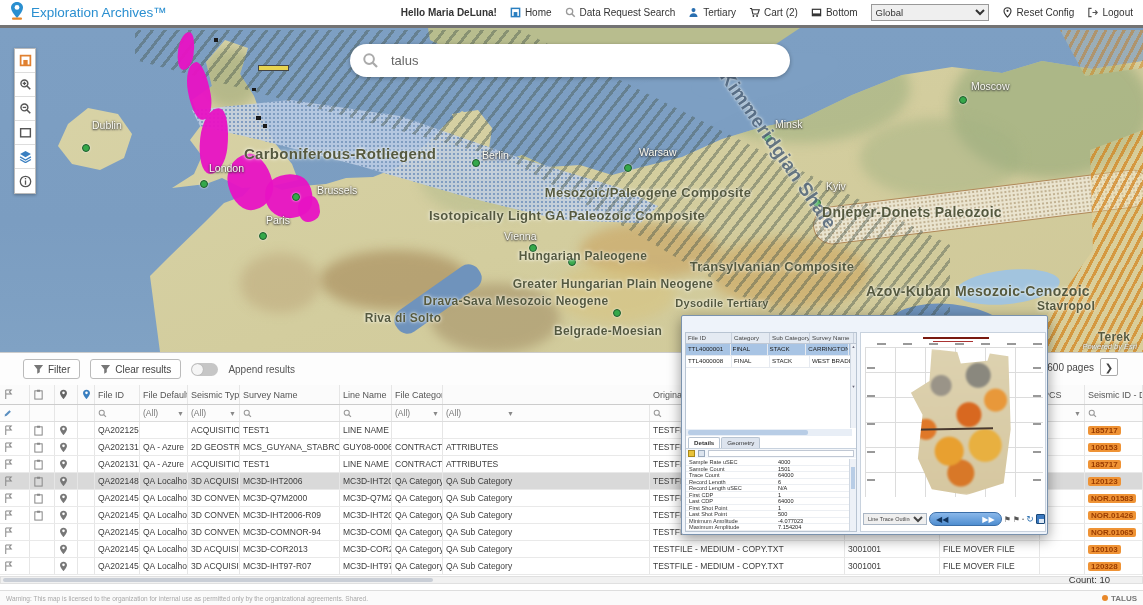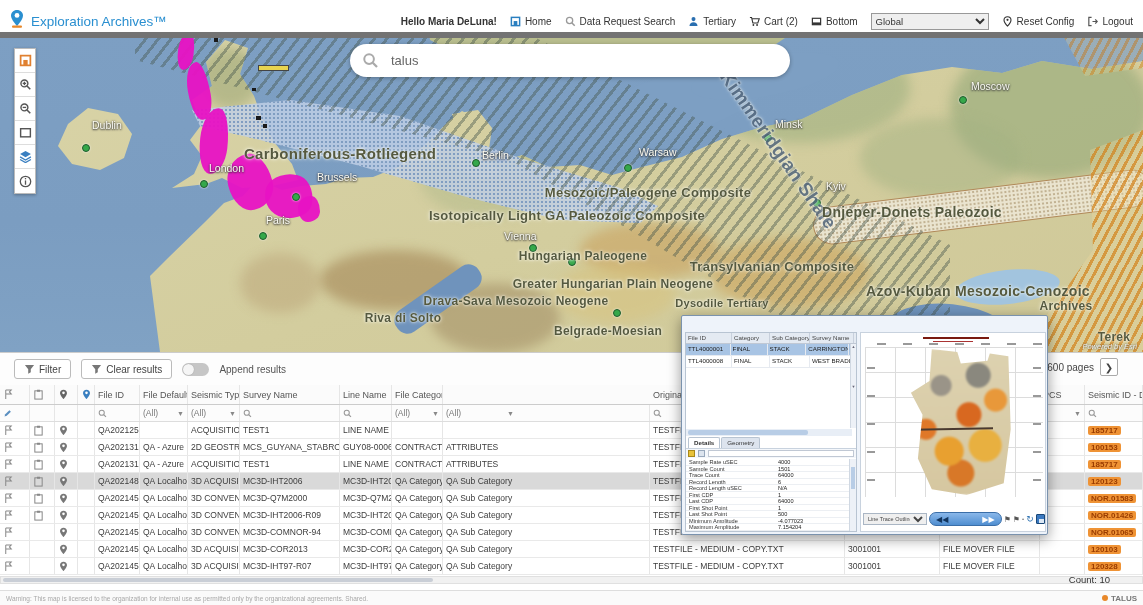--- a/index.html
+++ b/index.html
@@ -3,21 +3,21 @@
 <meta charset="utf-8">
 <style>
   html,body{margin:0;padding:0;background:#888;}
   *{box-sizing:border-box;}
   .stage{position:relative;width:1143px;height:605px;overflow:hidden;background:#fff;
          font-family:"Liberation Sans",sans-serif;}
   .abs{position:absolute;}
 
   
   .topbar{position:absolute;left:0;top:0;width:1143px;height:28px;background:#fff;z-index:40;
-          display:flex;align-items:center;border-bottom:6px solid #737373;margin-top:10px;}
+          display:flex;align-items:center;border-bottom:3px solid #737373;}
   .brand{display:flex;align-items:center;gap:5px;padding-left:8px;}
   .brand-title{color:#2a8fd0;font-size:13.5px;}
   .nav{margin-left:auto;display:flex;align-items:center;gap:13px;padding-right:10px;font-size:10px;color:#333;}
   .nav .item{display:flex;align-items:center;gap:4px;cursor:pointer;white-space:nowrap;}
   .nav .hello{font-weight:bold;font-size:10px;}
   .nav select{width:118px;height:17px;font-size:9.5px;color:#333;border:1px solid #999;}
 
   
   .map{position:absolute;left:0;top:28px;width:1143px;height:324px;overflow:hidden;z-index:0;
        background:linear-gradient(180deg,#7d9fc3,#7b9dc1 60%,#80a2c4);}
@@ -42,21 +42,21 @@
               box-shadow:0 1px 4px rgba(0,0,0,.3);display:flex;align-items:center;padding-left:12px;gap:12px;}
   .searchpill .q{font-size:13px;color:#666;}
   .mtoolbar{position:absolute;left:14px;top:20px;width:22px;background:#fff;border:1px solid #bbb;
             box-shadow:0 1px 3px rgba(0,0,0,.3);display:flex;flex-direction:column;}
   .mtool{height:24px;display:flex;align-items:center;justify-content:center;border-bottom:1px solid #ddd;cursor:pointer;}
   .mtool:last-child{border-bottom:none;}
   .attrib{position:absolute;right:6px;top:314px;font-size:7.5px;color:#f5f5f0;text-shadow:0 0 2px #333;font-style:italic;}
 
   
   .filterbar{position:absolute;left:0;top:352px;width:1143px;height:33px;background:#fdfdfd;z-index:2;
-             border-top:1px solid #ccc;display:flex;align-items:center;gap:10px;padding-left:14px;}
+             border-top:1px solid #ccc;display:flex;align-items:center;gap:10px;padding-left:23px;}
   .btn{display:flex;align-items:center;gap:4px;border:1px solid #bbb;border-radius:3px;background:#fff;
        height:20px;padding:0 9px;font-size:10px;color:#444;cursor:pointer;}
   .toggle{width:27px;height:13px;border-radius:7px;background:#c6c6c6;position:relative;cursor:pointer;}
   .toggle .knob{position:absolute;left:1px;top:1px;width:11px;height:11px;border-radius:50%;background:#f5f5f5;box-shadow:0 0 1px #888;}
   .applab{font-size:10px;color:#555;}
   .pager{position:absolute;top:358px;right:25px;z-index:2;font-size:10px;color:#444;display:flex;align-items:center;gap:6px;}
   .nextbtn{width:18px;height:18px;border:1px solid #aaa;border-radius:2px;background:#fff;display:flex;
            align-items:center;justify-content:center;font-size:10px;color:#444;cursor:pointer;}
   .gridtbl{position:absolute;left:0;top:385px;width:1143px;z-index:1;font-size:8.5px;color:#3c3c3c;}
   .hrow{position:absolute;left:0;top:0;height:20px;width:1143px;background:#fbfbfb;border-bottom:1px solid #ccc;}
@@ -195,21 +195,21 @@
     <div class="mapmark" style="left:263px;top:96px;width:4px;height:4px;"></div>
 
     <div class="scalebar"></div>
 
     <div id="maplabels">
         <div class="citydot" style="left: 82px; top: 116px;"></div>
         <span class="citylab" style="left: 92px; top: 91px;">Dublin</span>
         <div class="citydot" style="left: 200px; top: 152px;"></div>
         <span class="citylab" style="left: 209px; top: 134px;">London</span>
         <div class="citydot" style="left: 292px; top: 165px;"></div>
-        <span class="citylab" style="left: 301px; top: 143px; padding-left: 16px;">Brussels</span>
+        <span class="citylab" style="left: 301px; top: 156px; padding-left: 16px;">Brussels</span>
         <div class="citydot" style="left: 259px; top: 204px;"></div>
         <span class="citylab" style="left: 266px; top: 186px;">Paris</span>
         <div class="citydot" style="left: 472px; top: 131px;"></div>
         <span class="citylab" style="left: 482px; top: 121px;">Berlin</span>
         <div class="citydot" style="left: 529px; top: 216px;"></div>
         <span class="citylab" style="left: 504px; top: 202px;">Vienna</span>
         <div class="citydot" style="left: 624px; top: 136px;"></div>
         <span class="citylab" style="left: 639px; top: 118px;">Warsaw</span>
         <div class="citydot" style="left: 764px; top: 106px;"></div>
         <span class="citylab" style="left: 775px; top: 90px;">Minsk</span>
@@ -225,21 +225,21 @@
         <span class="geolab" style="left: 567px; top: 187px; font-size: 13px;">Isotopically Light GA Paleozoic Composite</span>
         <span class="geolab" style="left: 583px; top: 228px; font-size: 12px;">Hungarian Paleogene</span>
         <span class="geolab" style="left: 613px; top: 256px; font-size: 12px;">Greater Hungarian Plain Neogene</span>
         <span class="geolab" style="left: 772px; top: 238px; font-size: 13px;">Transylvanian Composite</span>
         <span class="geolab" style="left: 516px; top: 273px; font-size: 12px;">Drava-Sava Mesozoic Neogene</span>
         <span class="geolab" style="left: 403px; top: 290px; font-size: 12px;">Riva di Solto</span>
         <span class="geolab" style="left: 608px; top: 303px; font-size: 12px;">Belgrade-Moesian</span>
         <span class="geolab" style="left: 722px; top: 275px; font-size: 11px;">Dysodile Tertiary</span>
         <span class="geolab" style="left: 912px; top: 184px; font-size: 14px;">Dnjeper-Donets Paleozoic</span>
         <span class="geolab" style="left: 978px; top: 263px; font-size: 14px;">Azov-Kuban Mesozoic-Cenozoic</span>
-        <span class="geolab" style="left: 1066px; top: 278px; font-size: 12px;">Archives</span>
+        <span class="geolab" style="left: 1066px; top: 278px; font-size: 12px;">Stavropol</span>
         <span class="geolab" style="left: 1114px; top: 309px; font-size: 12px;">Terek</span>
       </div>
 
     <div class="searchpill">
       <span id="srchico">
           <svg width="17" height="17" viewBox="0 0 12 12" style="display:block">
             <circle cx="5" cy="5" r="3.4" fill="none" stroke="#aaa" stroke-width="1.4"></circle>
             <line x1="7.6" y1="7.6" x2="10.6" y2="10.6" stroke="#aaa" stroke-width="1.6"></line>
           </svg>
         </span>

